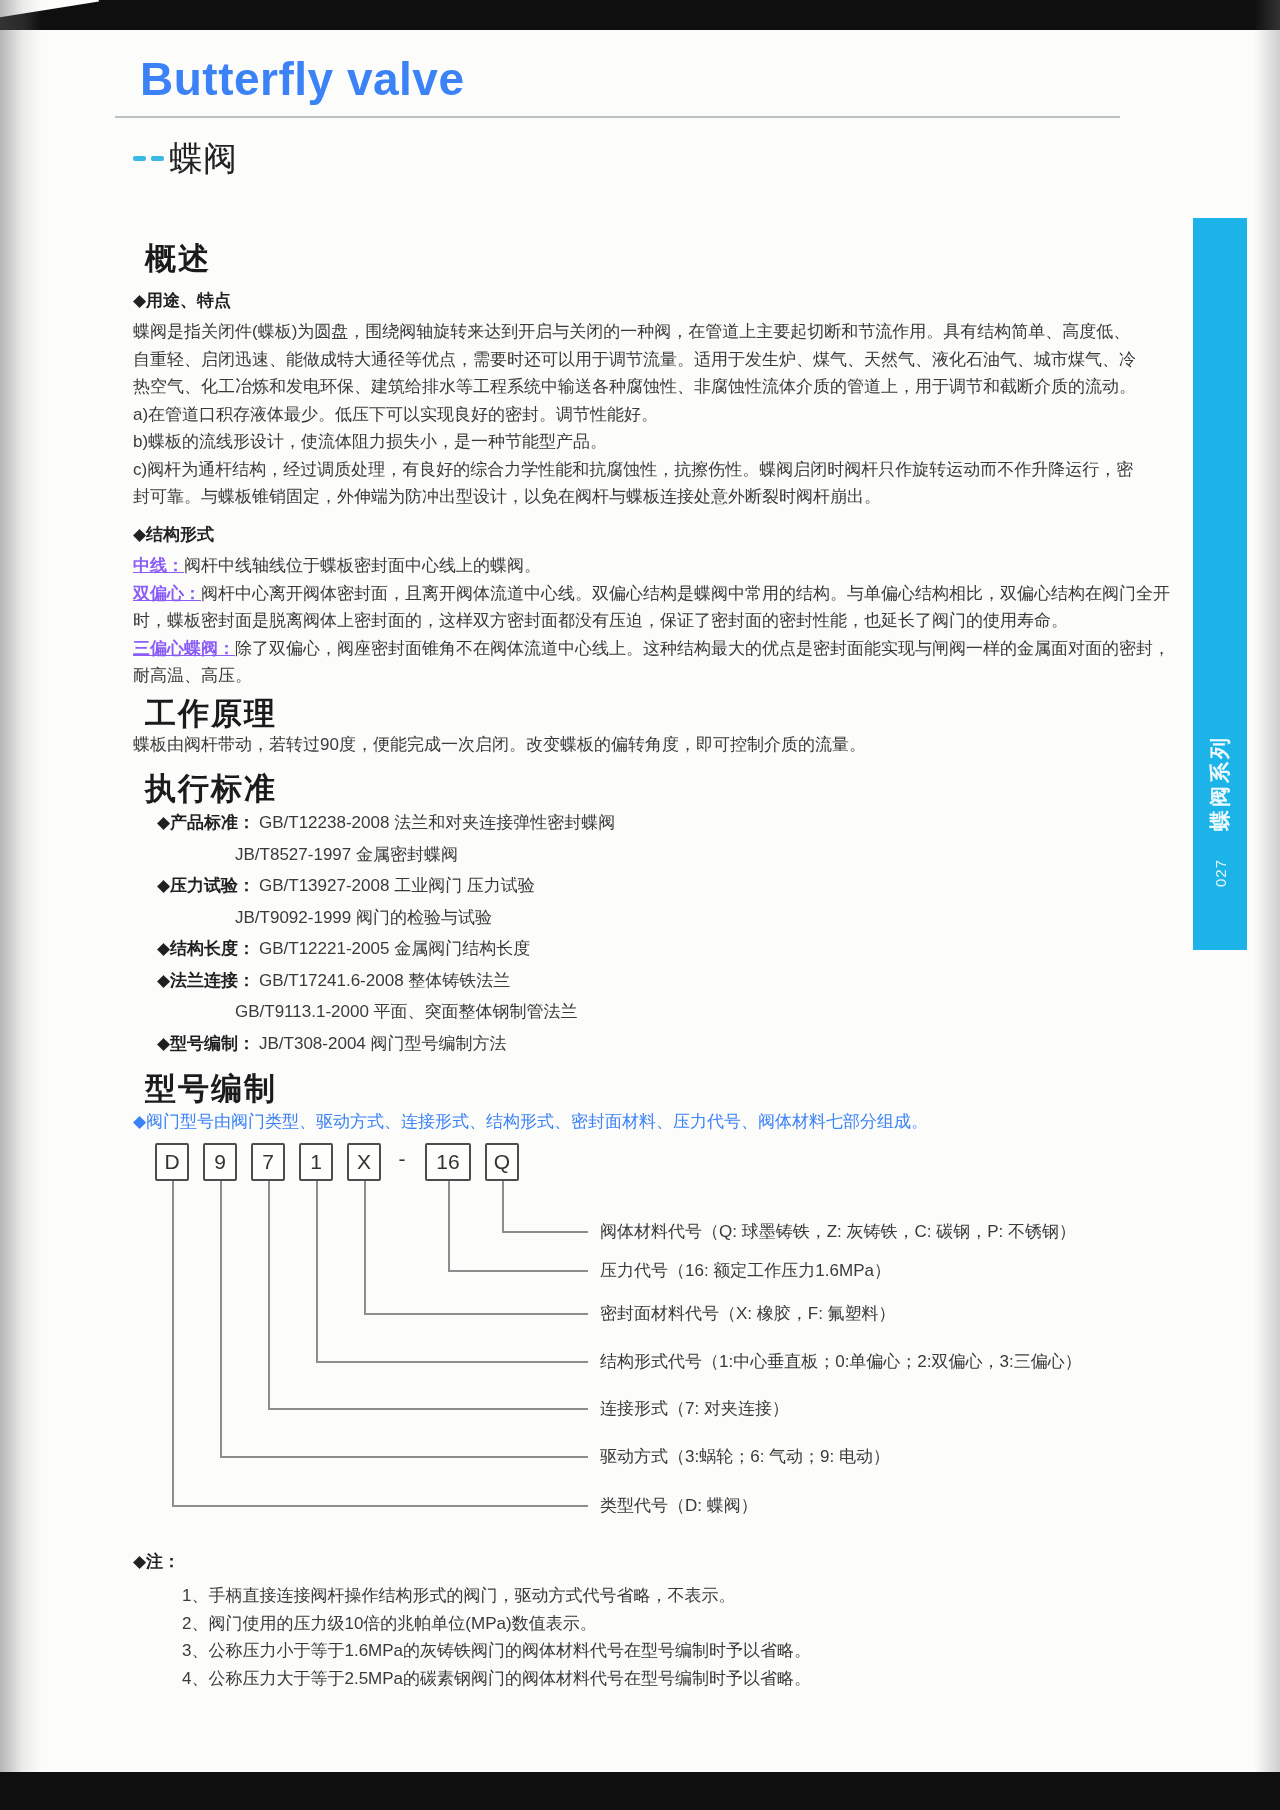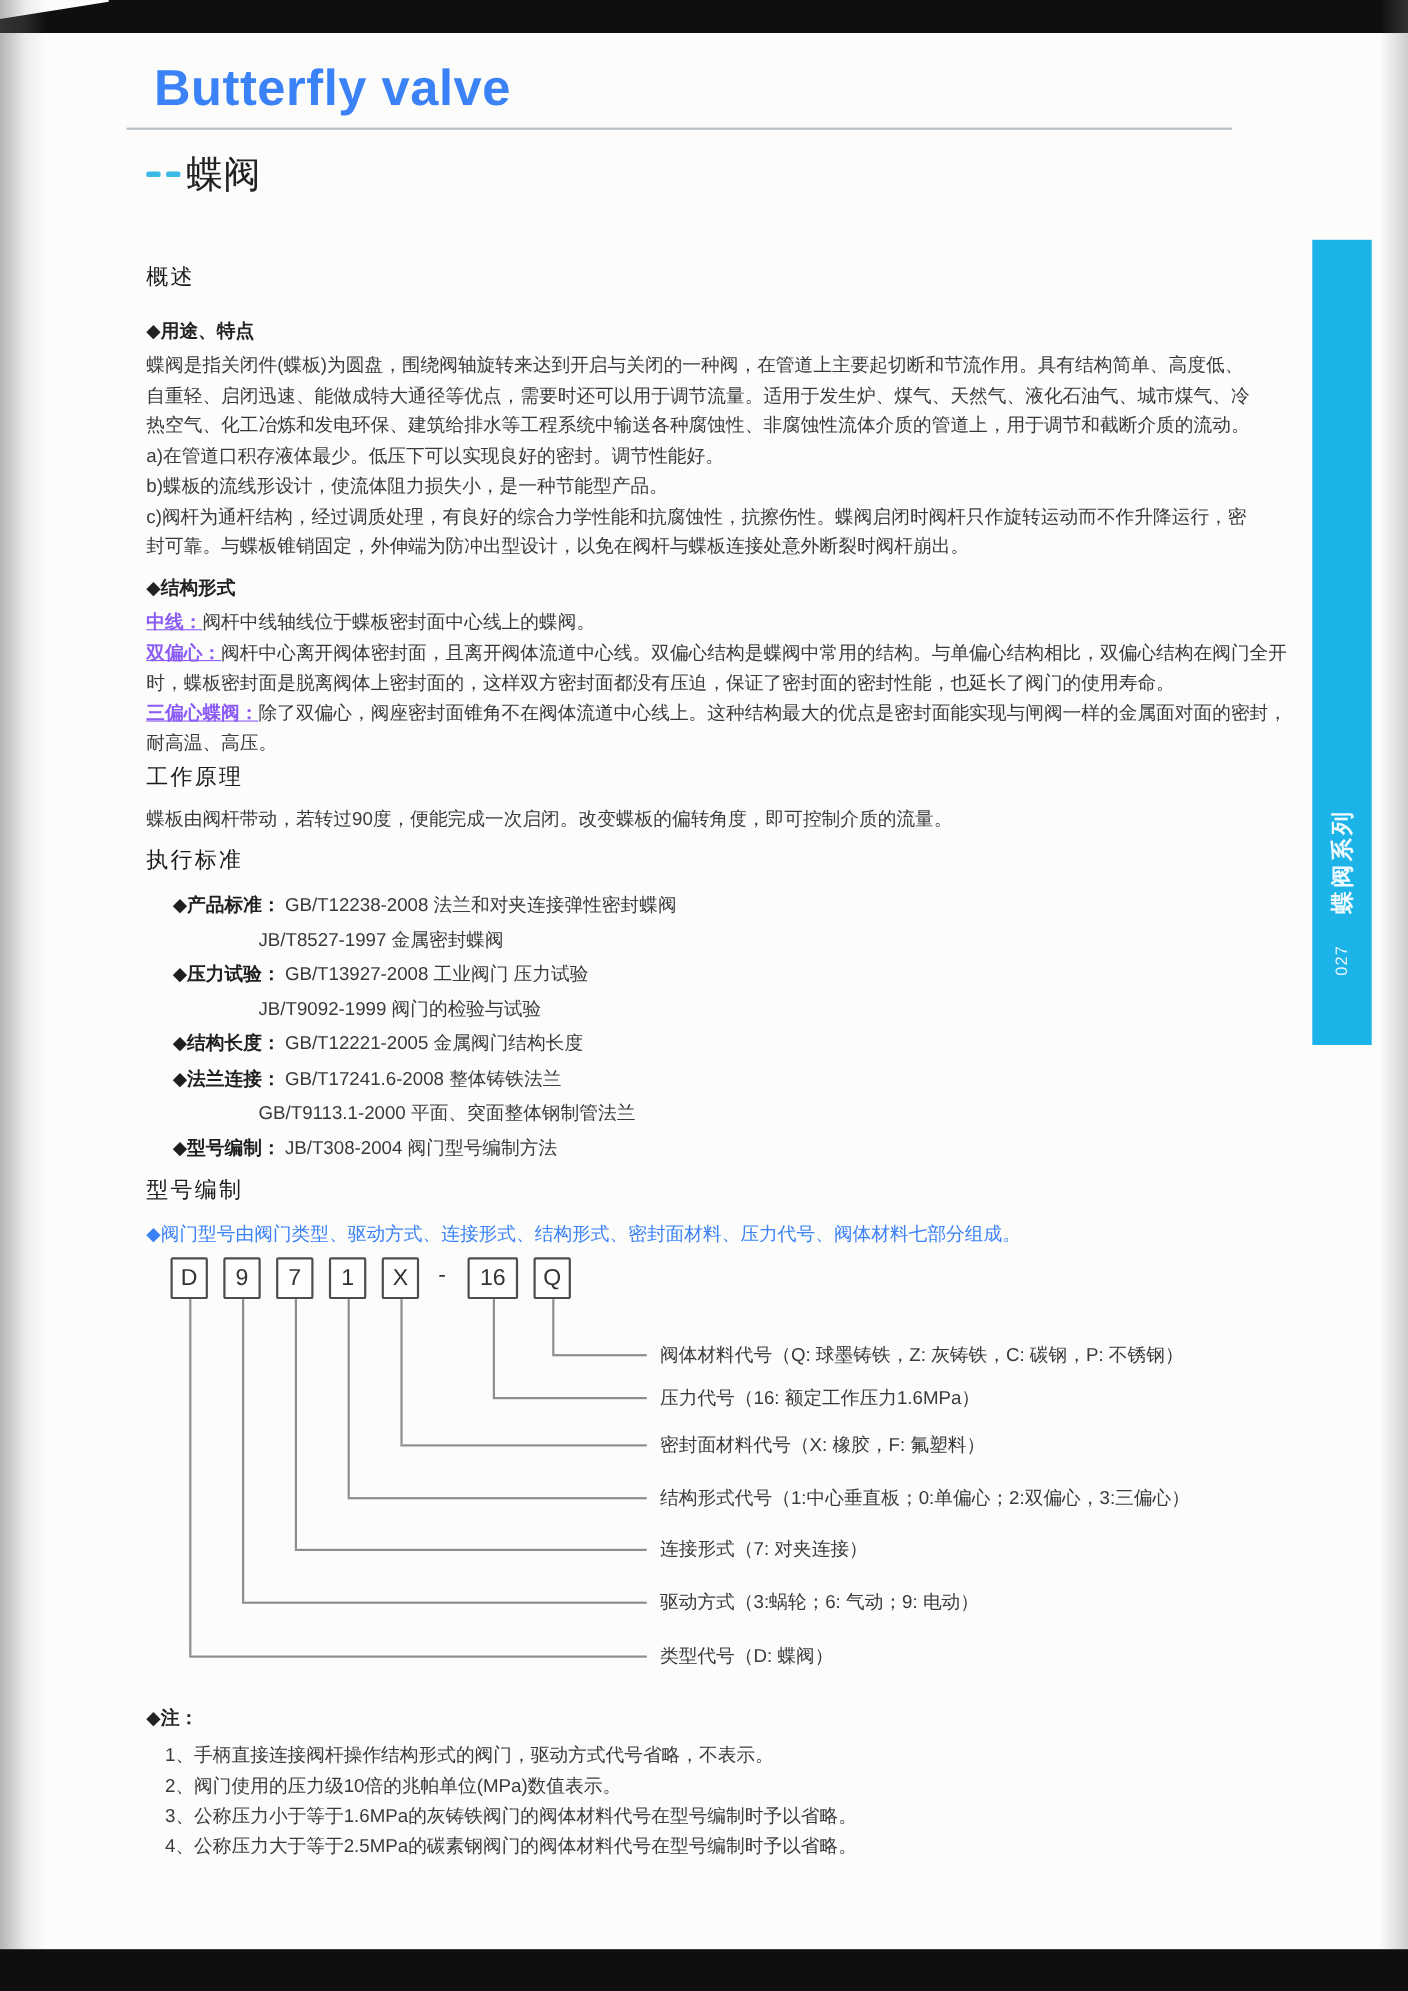--- a/index.html
+++ b/index.html
@@ -10,36 +10,36 @@
   .bar-top-notch{position:absolute;left:-34px;top:-36px;width:130px;height:48px;background:#fcfcfb;transform:rotate(-9deg);}
   .bar-bottom{top:1772px;height:38px;}
   .edge-left{position:absolute;left:0;top:0;width:42px;height:100%;pointer-events:none;
              background:linear-gradient(to right,rgba(95,95,95,.45),rgba(160,160,160,.18) 55%,rgba(255,255,255,0));}
   .edge-right{position:absolute;right:0;top:0;width:26px;height:100%;pointer-events:none;
               background:linear-gradient(to left,rgba(120,120,120,.35),rgba(255,255,255,0));}
   .title-en{position:absolute;left:140px;top:52px;font-size:46px;font-weight:bold;color:#3b82f6;letter-spacing:.5px;}
   .title-rule{position:absolute;left:115px;top:116px;width:1005px;height:2px;background:#b9c0c4;}
   .title-zh{position:absolute;left:133px;top:120px;font-size:34px;color:#222;margin-top:16px;}
   .dash{display:inline-block;width:13px;height:5px;border-radius:2px;margin-right:5px;vertical-align:9px;}
-  .h1{position:absolute;left:133px;font-size:20px;font-weight:normal;color:#1b1b1b;letter-spacing:2px;}
+  .h1{position:absolute;left:145px;font-size:31px;font-weight:bold;color:#1b1b1b;letter-spacing:2px;}
   .h2{position:absolute;left:133px;font-size:17px;font-weight:bold;color:#222;}
   .flow{position:absolute;left:133px;width:1040px;font-size:17px;line-height:27.5px;color:#3a3a3a;}
   .line{white-space:nowrap;}
   .struct-item .term{font-weight:bold;color:#8b5cf6;text-decoration:underline;}
   .std-row{line-height:22px;margin-bottom:9.5px;white-space:nowrap;}
   .std-label{display:inline-block;width:102px;font-weight:bold;color:#1f1f1f;margin-left:24px;}
   .std-cont{padding-left:102px;}
   .diagram{position:absolute;left:133px;top:1143px;width:1040px;height:410px;}
   .code-box{position:absolute;top:0;height:34px;border:2px solid #4d4d4d;border-radius:2px;
             font-size:21px;color:#333;text-align:center;line-height:33px;background:rgba(255,255,255,.6);}
   .code-dash{position:absolute;top:0;height:34px;font-size:21px;color:#333;line-height:32px;text-align:center;}
   .vline{position:absolute;width:1.5px;background:#8d8d8d;}
   .hline{position:absolute;height:1.5px;background:#8d8d8d;}
   .code-label{position:absolute;font-size:17px;color:#3a3a3a;white-space:nowrap;}
-  .notes-item{white-space:nowrap;}
+  .notes-item{white-space:nowrap;margin-left:32px;}
   .side-tab{position:absolute;left:1193px;top:218px;width:54px;height:732px;background:#1cb4e8;}
   .tab-text{position:absolute;left:50%;white-space:nowrap;color:rgba(255,255,255,.93);
             transform:translate(-50%,-50%) rotate(-90deg);}
   .tab-series{top:565px;font-size:21px;font-weight:bold;letter-spacing:3px;}
   .tab-num{top:655px;font-size:15px;letter-spacing:1px;color:rgba(255,255,255,.88);}
 </style>
 </head>
 <body>
 
 <div class="page">

